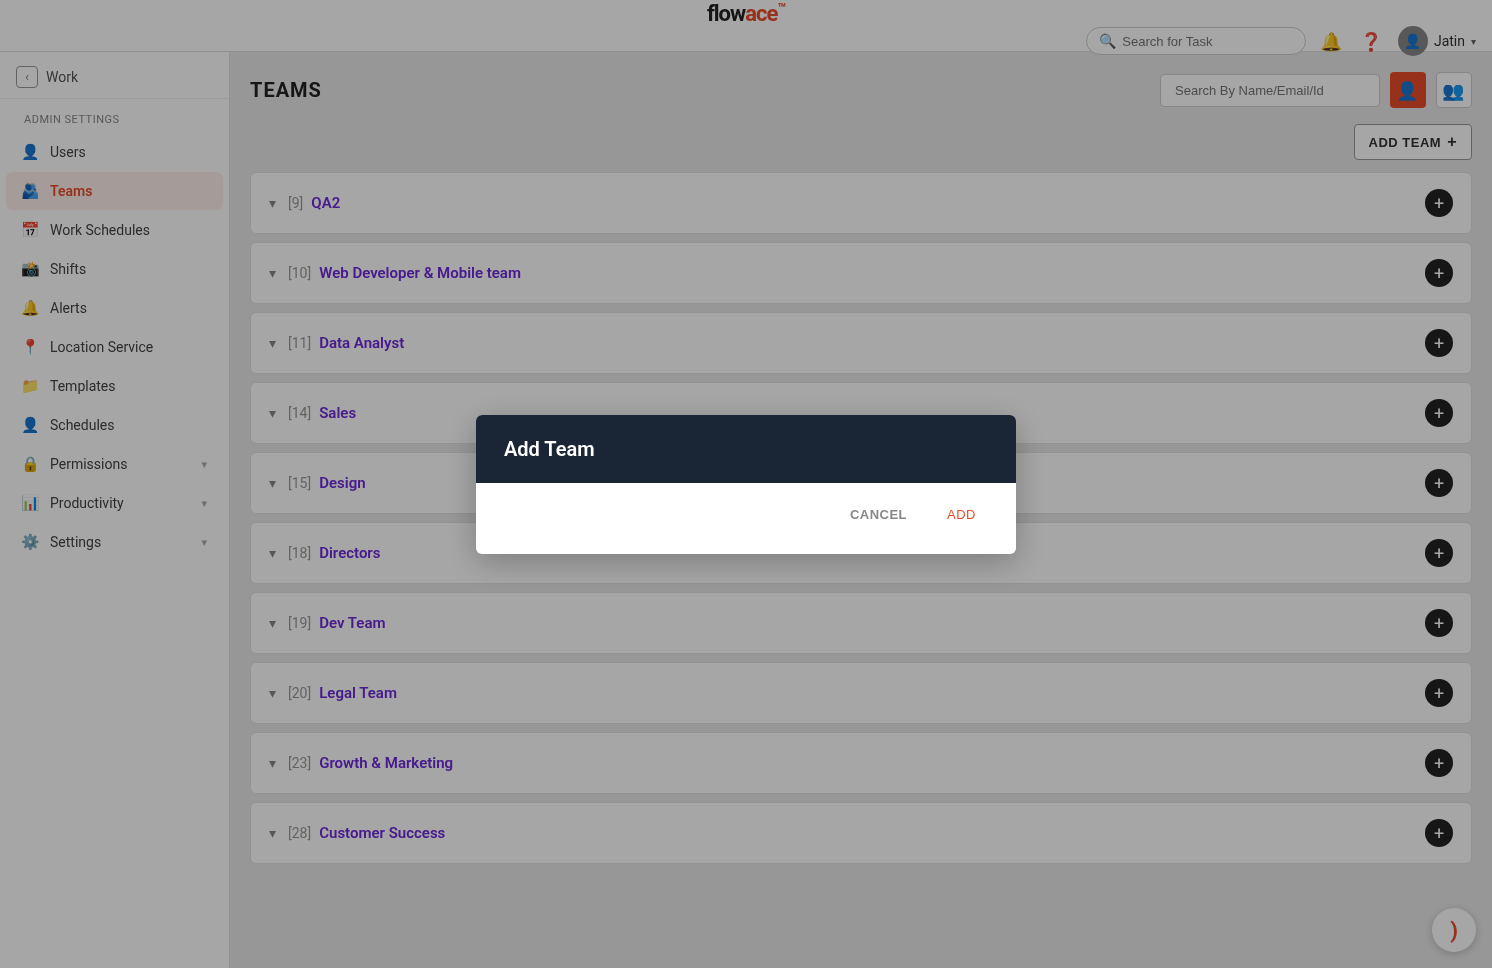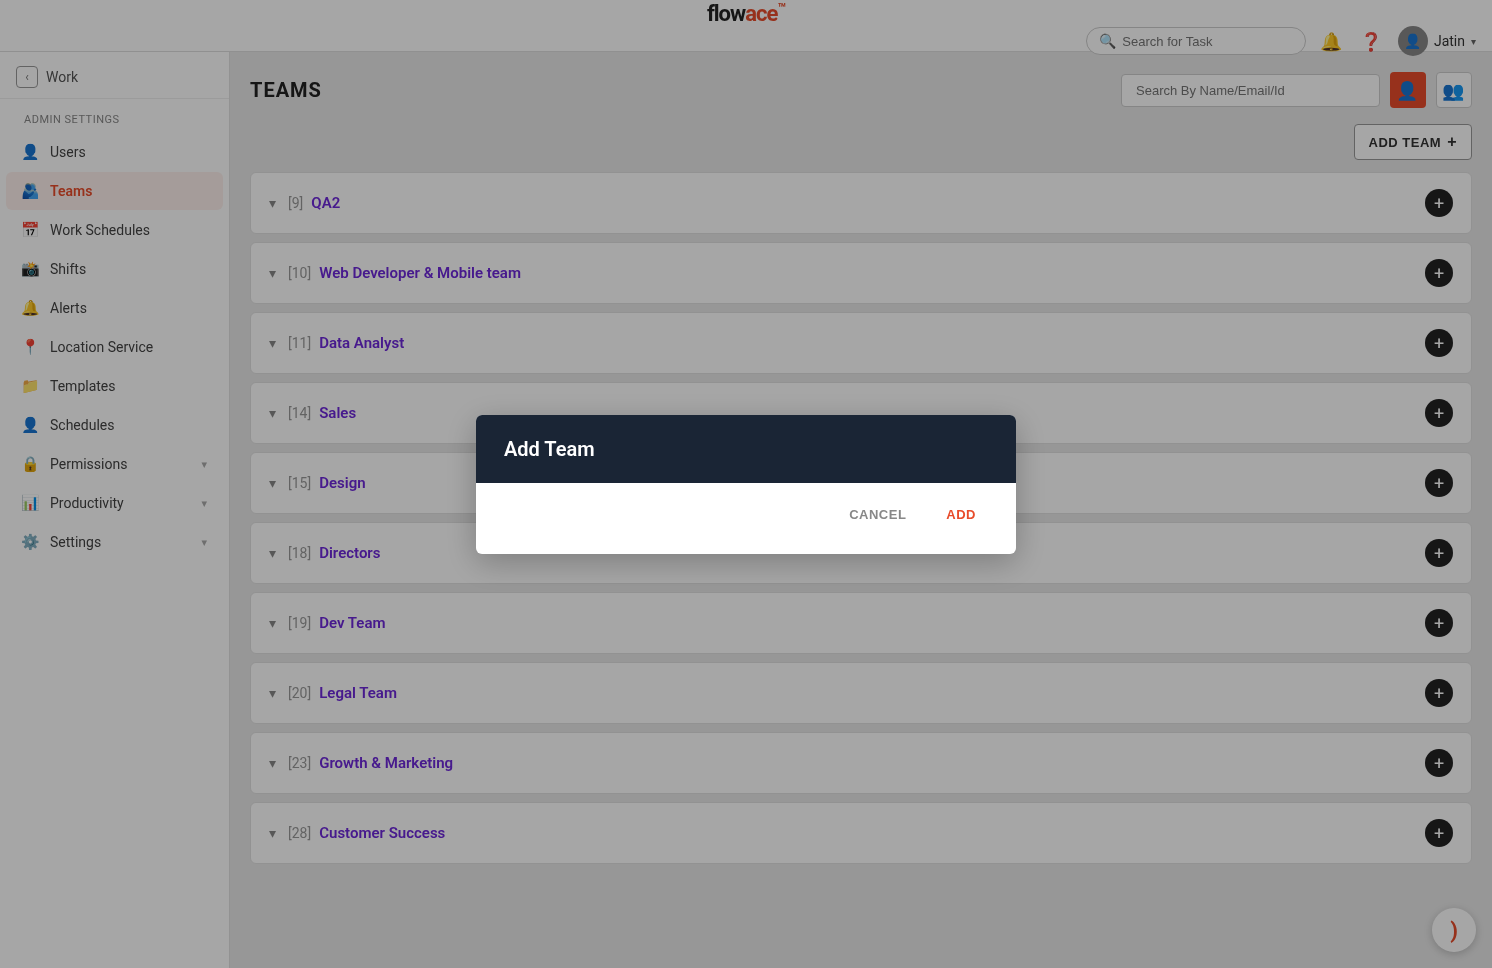--- a/index.html
+++ b/index.html
@@ -166,21 +166,21 @@
       display: flex;
       align-items: center;
       gap: 10px;
     }
     .search-name {
       border: 1px solid #ccc;
       border-radius: 4px;
       padding: 8px 14px;
       font-size: 13px;
       color: #888;
-      width: 259px;
+      width: 220px;
       background: #fff;
       outline: none;
     }
     .view-btn {
       width: 36px; height: 36px;
       border-radius: 4px;
       display: flex; align-items: center; justify-content: center;
       cursor: pointer;
       font-size: 18px;
     }
@@ -303,21 +303,21 @@
       font-weight: 600;
       color: #888;
       cursor: pointer;
       letter-spacing: 0.5px;
       padding: 8px 12px;
     }
     .modal-add {
       background: none;
       border: none;
       font-size: 13px;
-      font-weight: 700;
+      font-weight: 400;
       color: #e84c2b;
       cursor: pointer;
       letter-spacing: 0.5px;
       padding: 8px 12px;
     }
 
     
     .brand-bottom {
       position: fixed;
       bottom: 16px;

